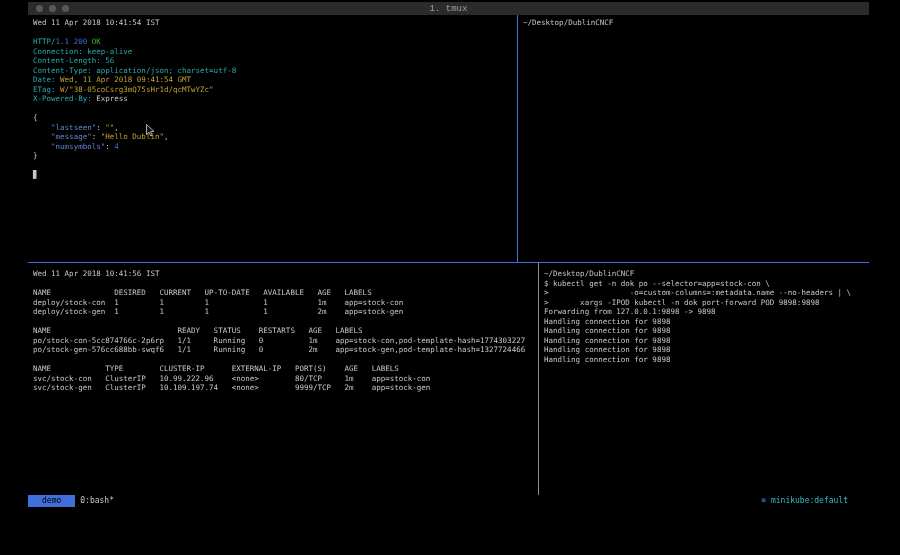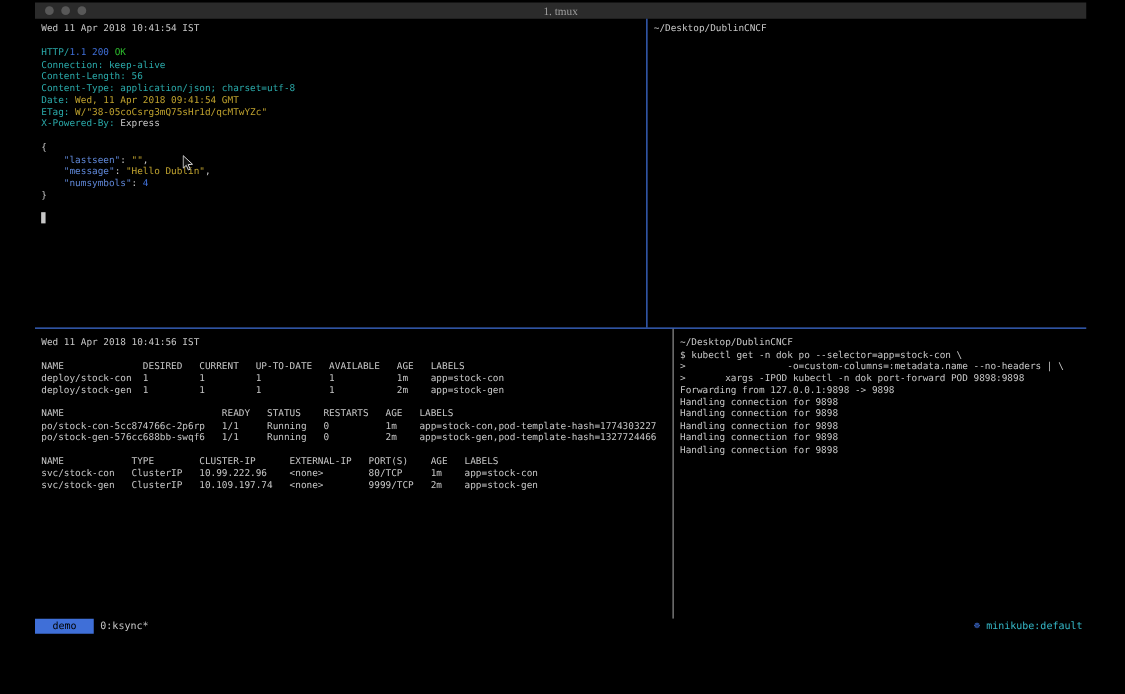--- a/index.html
+++ b/index.html
@@ -5,38 +5,38 @@
   *{box-sizing:border-box}
   html,body{margin:0;padding:0}
   body{width:900px;height:555px;background:#000;overflow:hidden;position:relative;
        font-family:"DejaVu Sans Mono",monospace}
   .window{position:absolute;left:28px;top:2px;width:841px;height:505px;background:var(--bg,#000)}
   .titlebar{position:absolute;left:0;top:0;right:0;height:13px;background:var(--titlebar,#2b2b2b);
             display:flex;align-items:center}
   .lights{display:flex;gap:6px;margin-left:8px;z-index:2}
   .light{width:7px;height:7px;border-radius:50%;background:#585858}
   .title{position:absolute;left:0;right:0;text-align:center;
-         font-family:Liberation Serif, serif;font-size:9px;color:#9f9f9f}
+         font-family:Liberation Mono, monospace;font-size:9px;color:#9f9f9f}
   .pane{position:absolute;overflow:hidden;white-space:pre;font-size:7.5px;line-height:9.5px;
         color:var(--fg,#c7c7c7)}
   .tline{min-height:9.5px}
   .pane-top-left{left:0;top:13px;width:489px;height:247px;padding:3px 2px 0 5px}
   .pane-top-right{left:490px;top:13px;width:351px;height:247px;padding:3px 2px 0 5px}
   .pane-bottom-left{left:0;top:261px;width:510px;height:232px;padding:6px 2px 0 5px}
   .pane-bottom-right{left:511px;top:261px;width:330px;height:232px;padding:6px 2px 0 5px}
   .vdiv-top{position:absolute;left:489px;top:13px;width:1px;height:247px;background:var(--border_active,#3f6fd8)}
   .hdiv{position:absolute;left:0;top:260px;right:0;height:1px;background:var(--border_active,#3f6fd8)}
   .vdiv-bottom{position:absolute;left:510px;top:261px;width:1px;height:232px;background:var(--border,#8a8a8a)}
   .statusbar{position:absolute;left:0;right:0;top:493px;height:12px;background:#000;
              display:flex;align-items:center;justify-content:space-between;
              font-size:8px;line-height:12px}
   .status-left{display:flex;align-items:center}
   .session-chip{background:var(--status_session_bg,#3f6fd8);color:#000;padding:0 14px;height:12px}
   .window-name{color:var(--fg,#c7c7c7);margin-left:5px}
-  .status-right{margin-right:3px}
+  .status-right{margin-right:21px}
   .kube-icon{color:var(--blue,#3f6fd8)}
   .kube-ctx{color:var(--kube_cyan,#35b8c8)}
   .c-fg{color:var(--fg,#c7c7c7)}
   .c-cyan{color:var(--cyan,#2aa9a9)}
   .c-blue{color:var(--blue,#3f6fd8)}
   .c-key{color:var(--key_blue,#5f87d7)}
   .c-green{color:var(--green,#2dbd2d)}
   .c-yellow{color:var(--yellow,#bfa22e)}
   .c-cursor{color:var(--fg,#c7c7c7)}
   .mouse-cursor{position:absolute;left:118px;top:120px;z-index:3}
@@ -71,21 +71,21 @@
 
   <div class="mouse-cursor">
     <svg width="9" height="13" viewBox="0 0 9 13">
       <path d="M0.5,0.5 L0.5,10.5 L3,8.3 L4.7,12 L6.2,11.3 L4.5,7.7 L8,7.4 Z" fill="#141414" stroke="#d6d6d6" stroke-width="0.8"></path>
     </svg>
   </div>
 
   <div class="statusbar">
     <div class="status-left">
       <span class="session-chip">demo</span>
-      <span class="window-name">0:ksync*</span>
+      <span class="window-name">0:bash*</span>
     </div>
     <div class="status-right">
       <span class="kube-icon">☸</span>
       <span class="kube-ctx">minikube:default</span>
     </div>
   </div>
 
 </div>
 
 </body></html>

